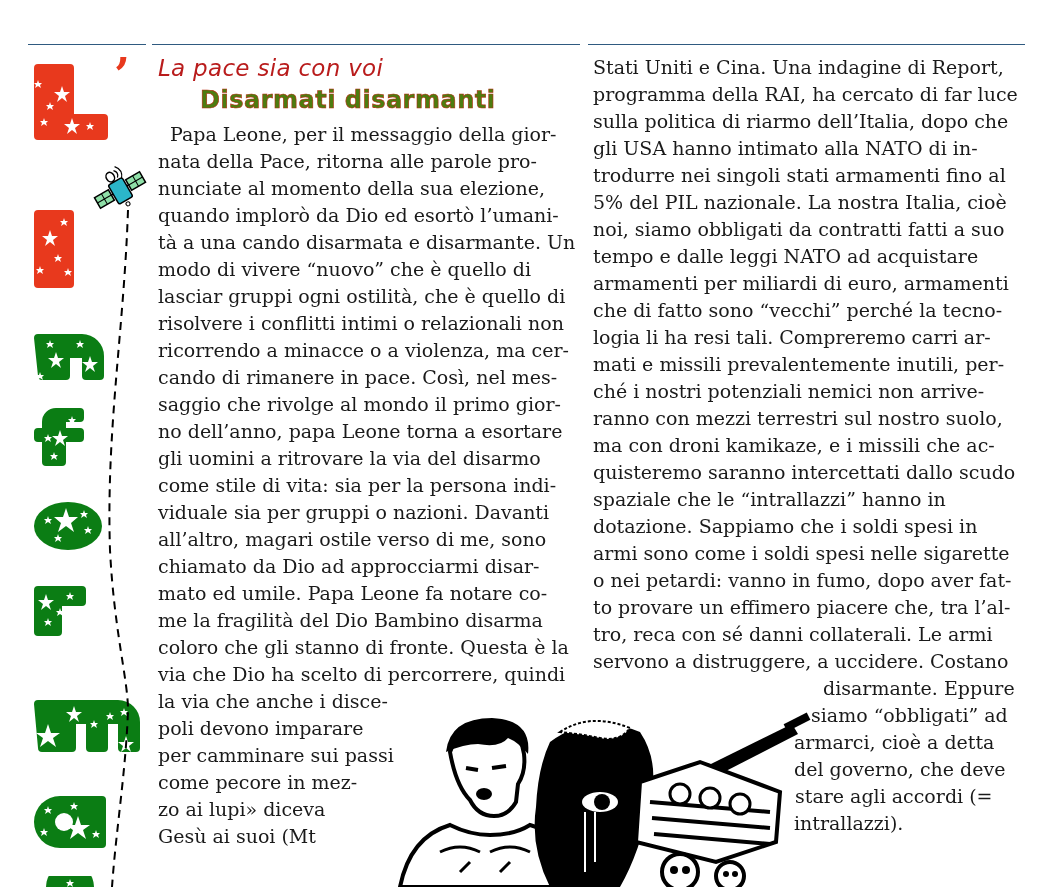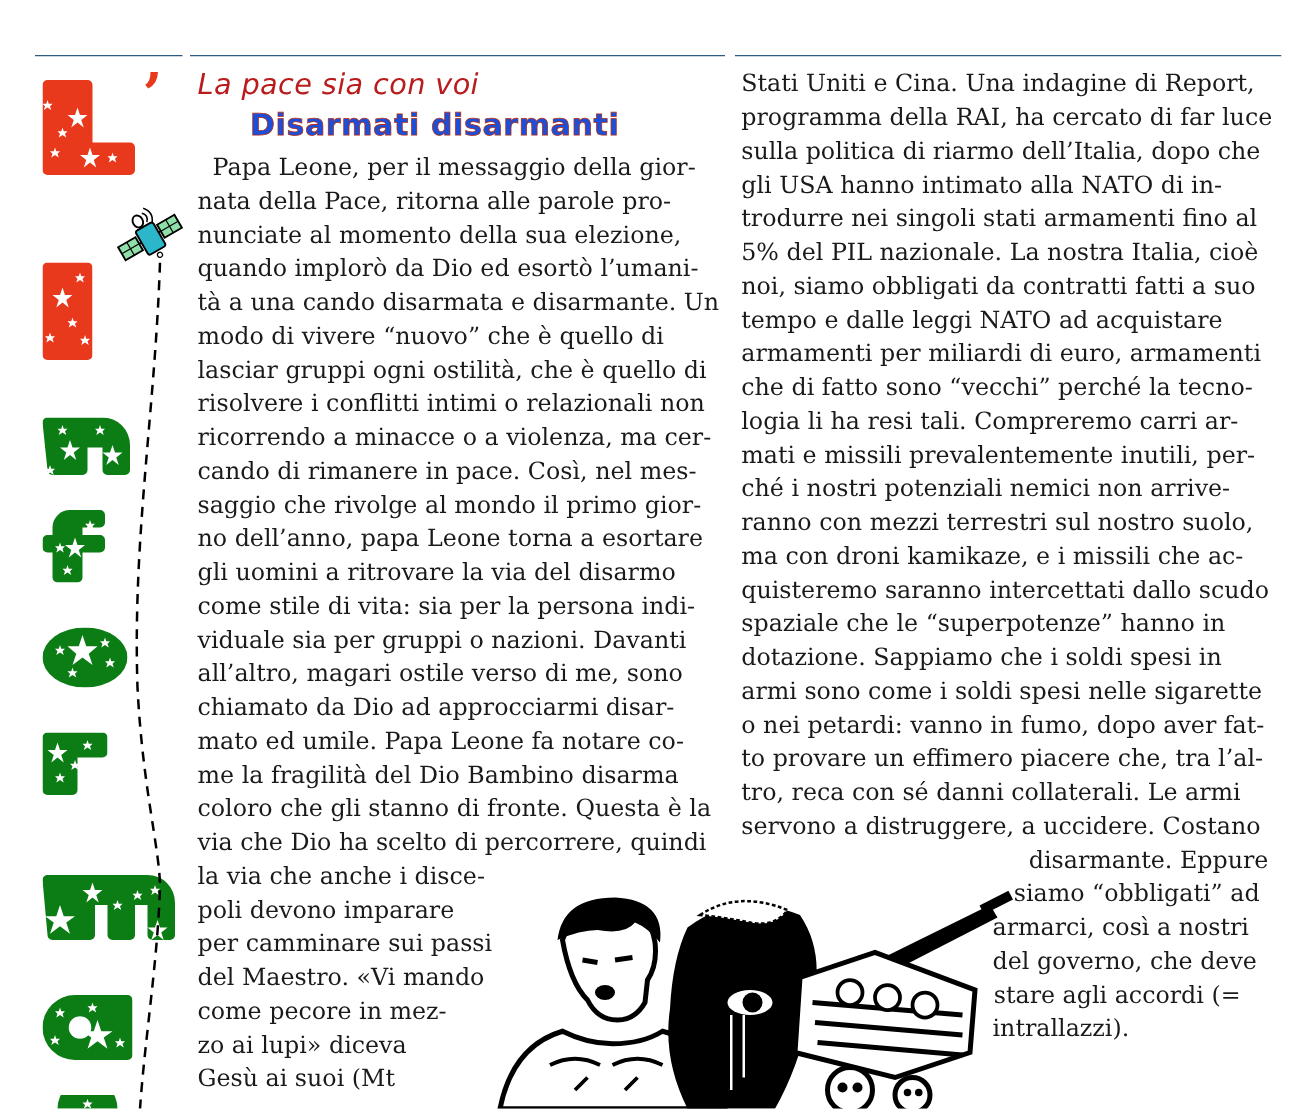--- a/index.html
+++ b/index.html
@@ -20,21 +20,21 @@
 
   
   .satellite { position: absolute; left: 92px; top: 162px; width: 56px; height: 56px; }
   .trail { position: absolute; left: 86px; top: 210px; width: 60px; height: 677px; }
 
   .kicker {
     position: absolute; left: 158px; top: 55px; color: #b91c1c;
     font-family: "DejaVu Sans", sans-serif; font-style: italic; font-size: 23px; letter-spacing: 0.3px;
   }
   .headline {
-    position: absolute; left: 200px; top: 86px; color: #1d4ed8;
+    position: absolute; left: 200px; top: 86px; color: #4d7c0f;
     font-family: "DejaVu Sans", sans-serif; font-weight: bold; font-size: 24px; letter-spacing: 0.5px;
     -webkit-text-stroke: 0.6px #b52a10;
   }
 
   .col { position: absolute; font-size: 19px; line-height: 27px; white-space: nowrap; }
   .col .ln { display: block; height: 27px; }
   .col1 { left: 158px; top: 121px; }
   .col2 { left: 593px; top: 54px; }
 
   .illustration {
@@ -190,21 +190,20 @@
   <span class="ln">viduale sia per gruppi o nazioni. Davanti</span>
   <span class="ln">all’altro, magari ostile verso di me, sono</span>
   <span class="ln">chiamato da Dio ad approcciarmi disar-</span>
   <span class="ln">mato ed umile. Papa Leone fa notare co-</span>
   <span class="ln">me la fragilità del Dio Bambino disarma</span>
   <span class="ln">coloro che gli stanno di fronte. Questa è la</span>
   <span class="ln">via che Dio ha scelto di percorrere, quindi</span>
   <span class="ln">la via che anche i disce-</span>
   <span class="ln">poli devono imparare</span>
   <span class="ln">per camminare sui passi</span>
-  <span class="ln">del Maestro. «Vi mando</span>
   <span class="ln">come pecore in mez-</span>
   <span class="ln">zo ai lupi» diceva</span>
   <span class="ln">Gesù ai suoi (Mt</span>
 </div>
 
 <div class="col col2">
   <span class="ln">Stati Uniti e Cina. Una indagine di Report,</span>
   <span class="ln">programma della RAI, ha cercato di far luce</span>
   <span class="ln">sulla politica di riarmo dell’Italia, dopo che</span>
   <span class="ln">gli USA hanno intimato alla NATO di in-</span>
@@ -213,30 +212,30 @@
   <span class="ln">noi, siamo obbligati da contratti fatti a suo</span>
   <span class="ln">tempo e dalle leggi NATO ad acquistare</span>
   <span class="ln">armamenti per miliardi di euro, armamenti</span>
   <span class="ln">che di fatto sono “vecchi” perché la tecno-</span>
   <span class="ln">logia li ha resi tali. Compreremo carri ar-</span>
   <span class="ln">mati e missili prevalentemente inutili, per-</span>
   <span class="ln">ché i nostri potenziali nemici non arrive-</span>
   <span class="ln">ranno con mezzi terrestri sul nostro suolo,</span>
   <span class="ln">ma con droni kamikaze, e i missili che ac-</span>
   <span class="ln">quisteremo saranno intercettati dallo scudo</span>
-  <span class="ln">spaziale che le “superpotenze” hanno in</span>
+  <span class="ln">spaziale che le “intrallazzi” hanno in</span>
   <span class="ln">dotazione. Sappiamo che i soldi spesi in</span>
   <span class="ln">armi sono come i soldi spesi nelle sigarette</span>
   <span class="ln">o nei petardi: vanno in fumo, dopo aver fat-</span>
   <span class="ln">to provare un effimero piacere che, tra l’al-</span>
   <span class="ln">tro, reca con sé danni collaterali. Le armi</span>
   <span class="ln">servono a distruggere, a uccidere. Costano</span>
   <span class="ln" style="padding-left:230px">disarmante. Eppure</span>
   <span class="ln" style="padding-left:218px">siamo “obbligati” ad</span>
-  <span class="ln" style="padding-left:201px">armarci, così a nostri</span>
+  <span class="ln" style="padding-left:201px">armarci, cioè a detta</span>
   <span class="ln" style="padding-left:201px">del governo, che deve</span>
   <span class="ln" style="padding-left:202px">stare agli accordi (=</span>
   <span class="ln" style="padding-left:201px">intrallazzi).</span>
 </div>
 
 <svg class="illustration" viewBox="0 0 440 175">
 
   <g>
     <path d="M70 40 q10 -30 40 -28 q30 2 34 30 q2 18 -6 30 l-2 18 q-8 14 -22 14 q-16 0 -24 -16 q-14 -14 -20 -48z" fill="#fff" stroke="#000" stroke-width="4"></path>
     <path d="M66 40 q4 -34 46 -34 q40 2 36 36 q-10 -12 -20 -16 q-8 10 -30 6 q-14 0 -32 8z" fill="#000"></path>

